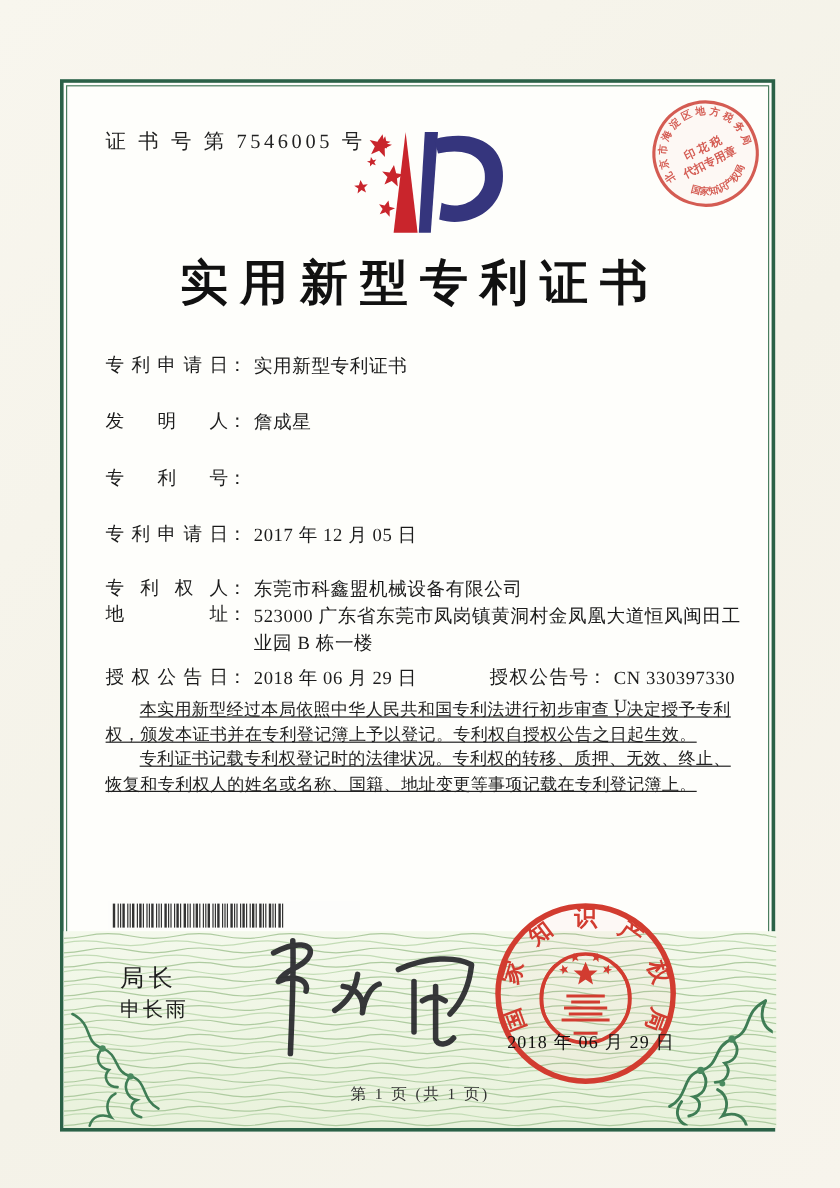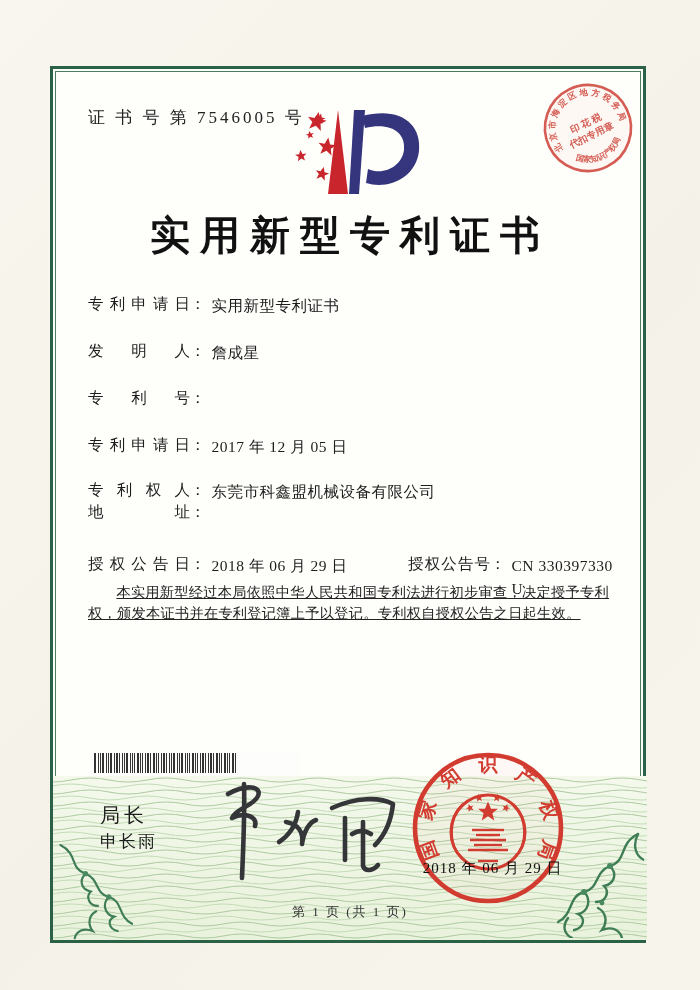--- a/index.html
+++ b/index.html
@@ -150,34 +150,36 @@
     <span class="field-value">2017 年 12 月 05 日</span>
   </div>
   <div class="abs field-row" style="top:480px">
     <span class="field-label">专利权人</span>
     <span class="field-colon">：</span>
     <span class="field-value">东莞市科鑫盟机械设备有限公司</span>
   </div>
   <div class="abs field-row row-addr" style="top:502px">
     <span class="field-label">地址</span>
     <span class="field-colon">：</span>
+    <span class="field-value">523000 广东省东莞市凤岗镇黄洞村金凤凰大道恒风闽田工业园 B 栋一楼</span>
   </div>
   <div class="abs field-row" style="top:554px; width:528px">
     <span class="field-label">授权公告日</span>
     <span class="field-colon">：</span>
     <span class="field-value">2018 年 06 月 29 日</span>
     <span class="grant-right">
       <span class="field-label" style="width:92px">授权公告号</span>
       <span class="field-colon">：</span>
       <span class="field-value">CN 330397330 U</span>
     </span>
   </div>
 
   <div class="abs paras">
     <p>本实用新型经过本局依照中华人民共和国专利法进行初步审查，决定授予专利权，颁发本证书并在专利登记簿上予以登记。专利权自授权公告之日起生效。</p>
+    <p>专利证书记载专利权登记时的法律状况。专利权的转移、质押、无效、终止、恢复和专利权人的姓名或名称、国籍、地址变更等事项记载在专利登记簿上。</p>
   </div>
 
   <div id="barcode" class="abs barcode">
       <span class="bar" style="width: 2px;"></span>
       <span class="gap" style="width: 2px;"></span>
       <span class="bar" style="width: 1px;"></span>
       <span class="gap" style="width: 1px;"></span>
       <span class="bar" style="width: 1px;"></span>
       <span class="gap" style="width: 1px;"></span>
       <span class="bar" style="width: 2px;"></span>

